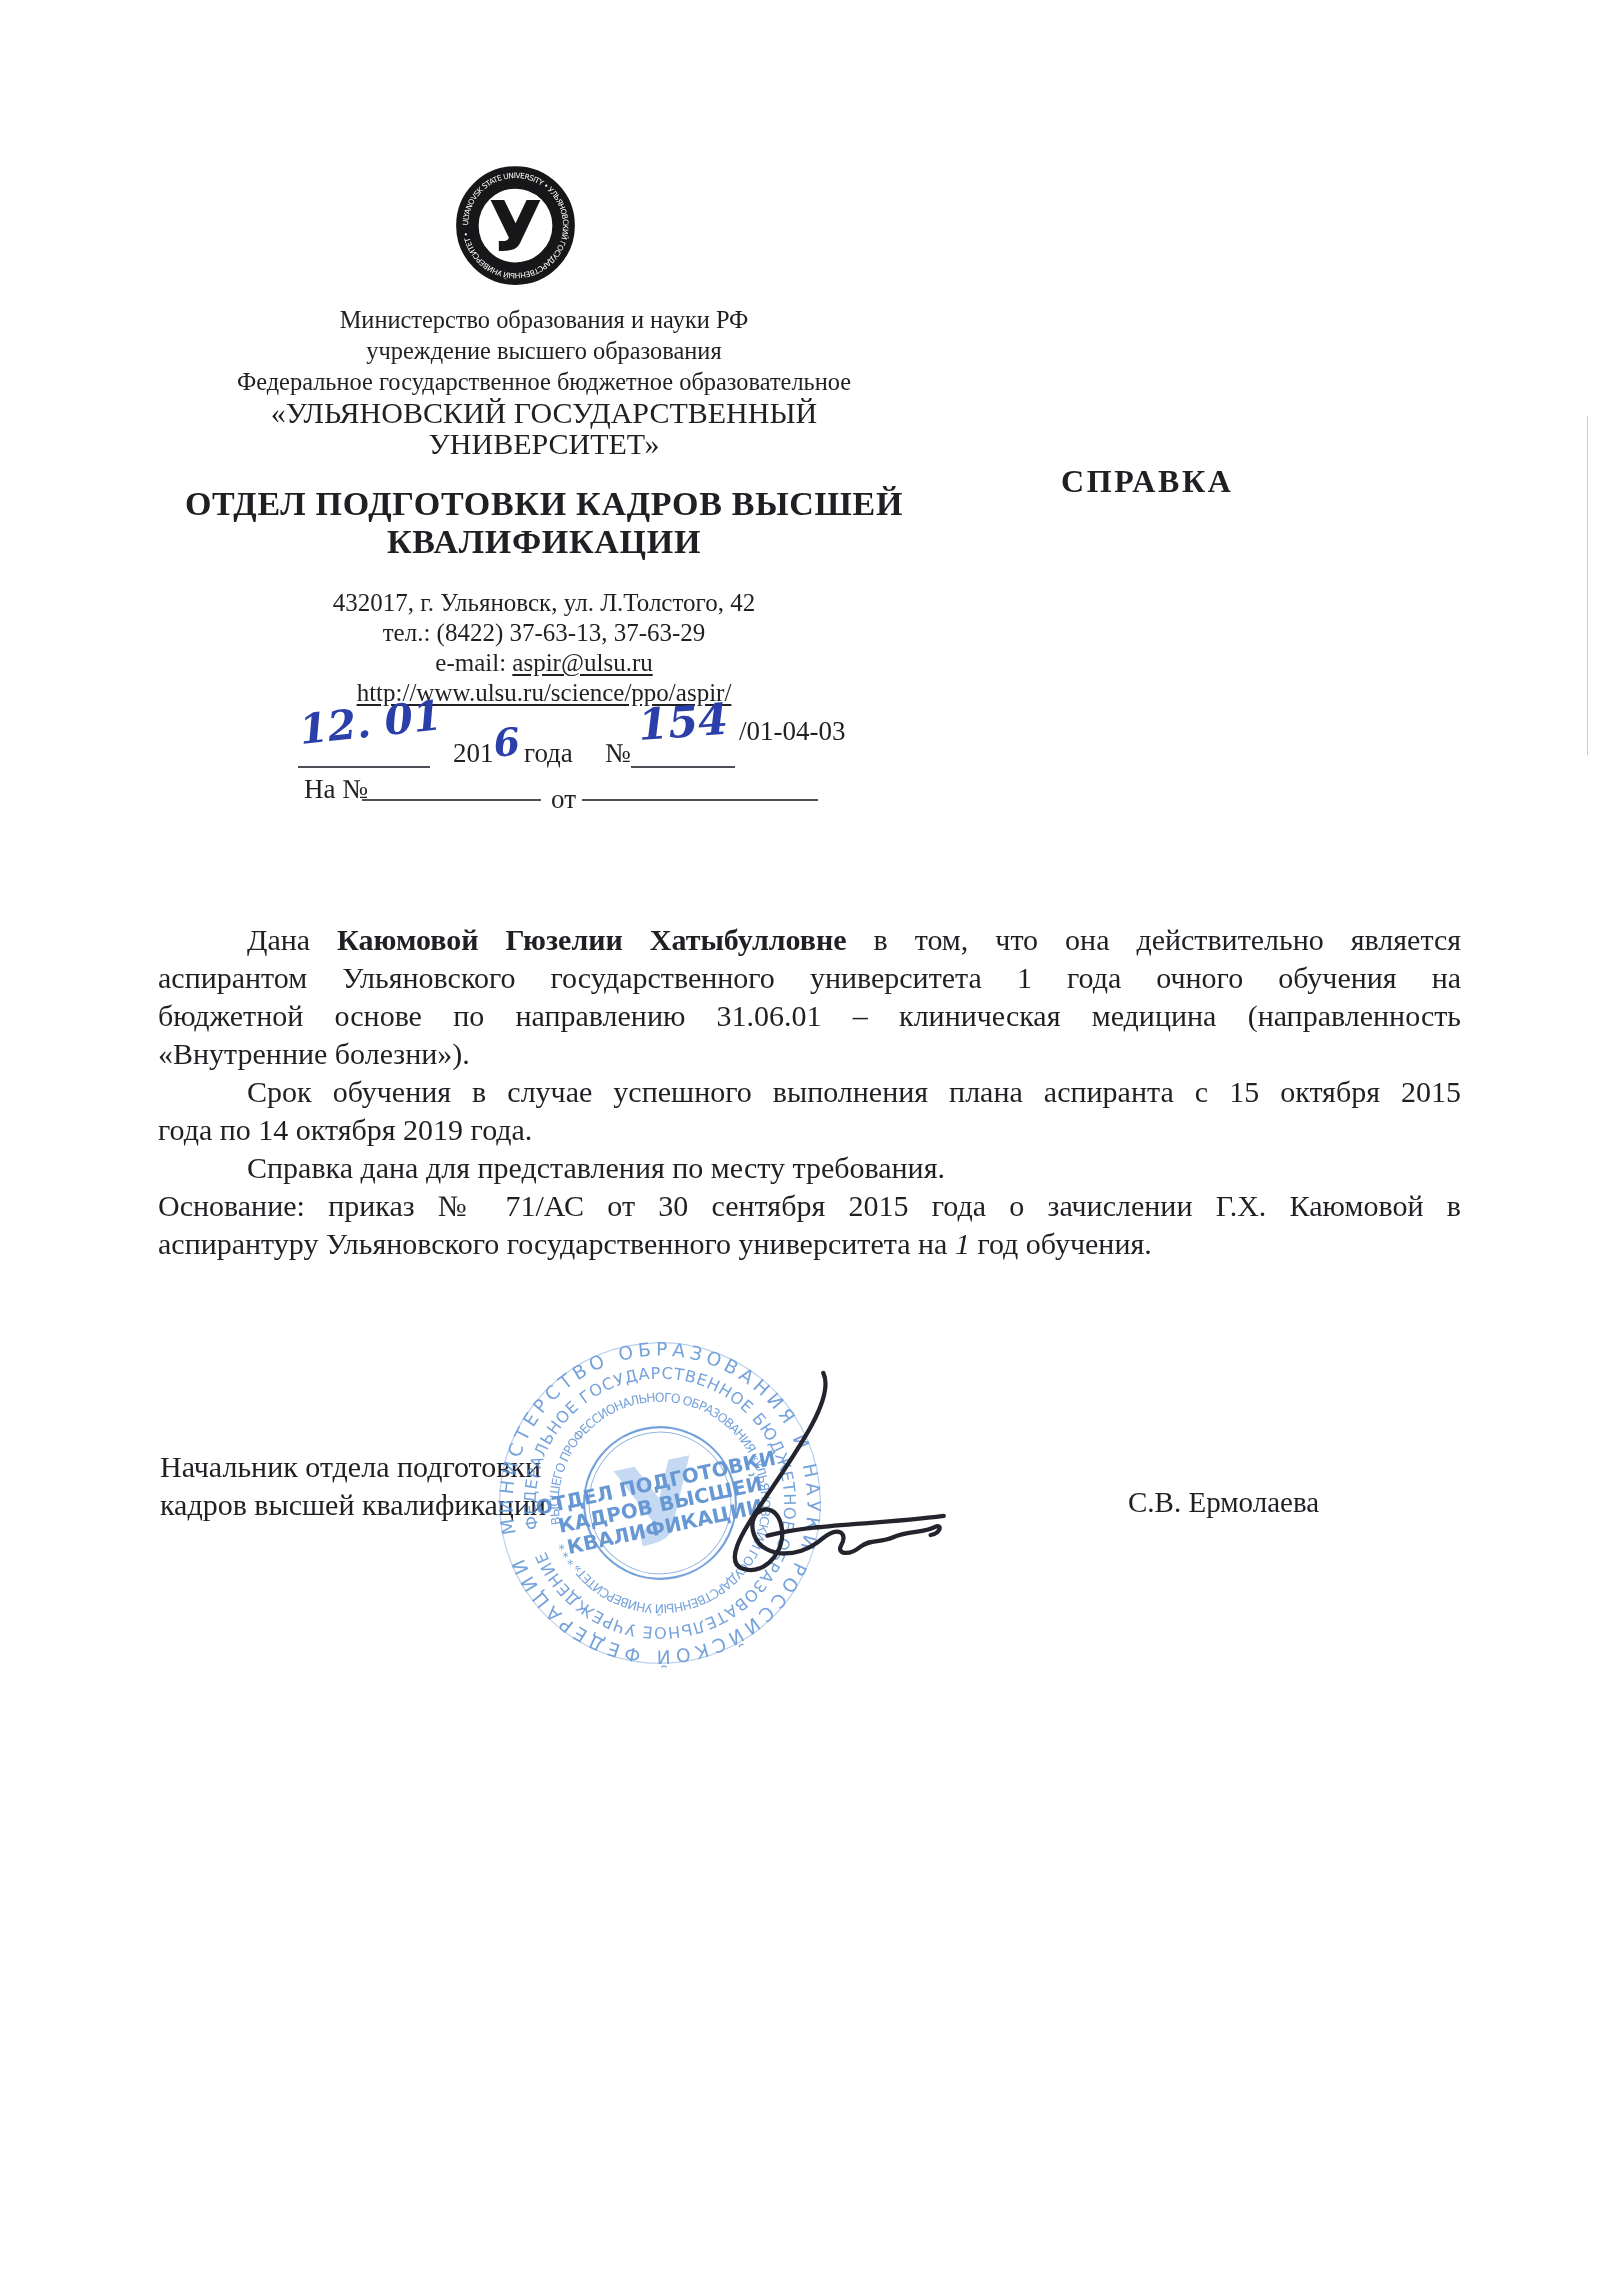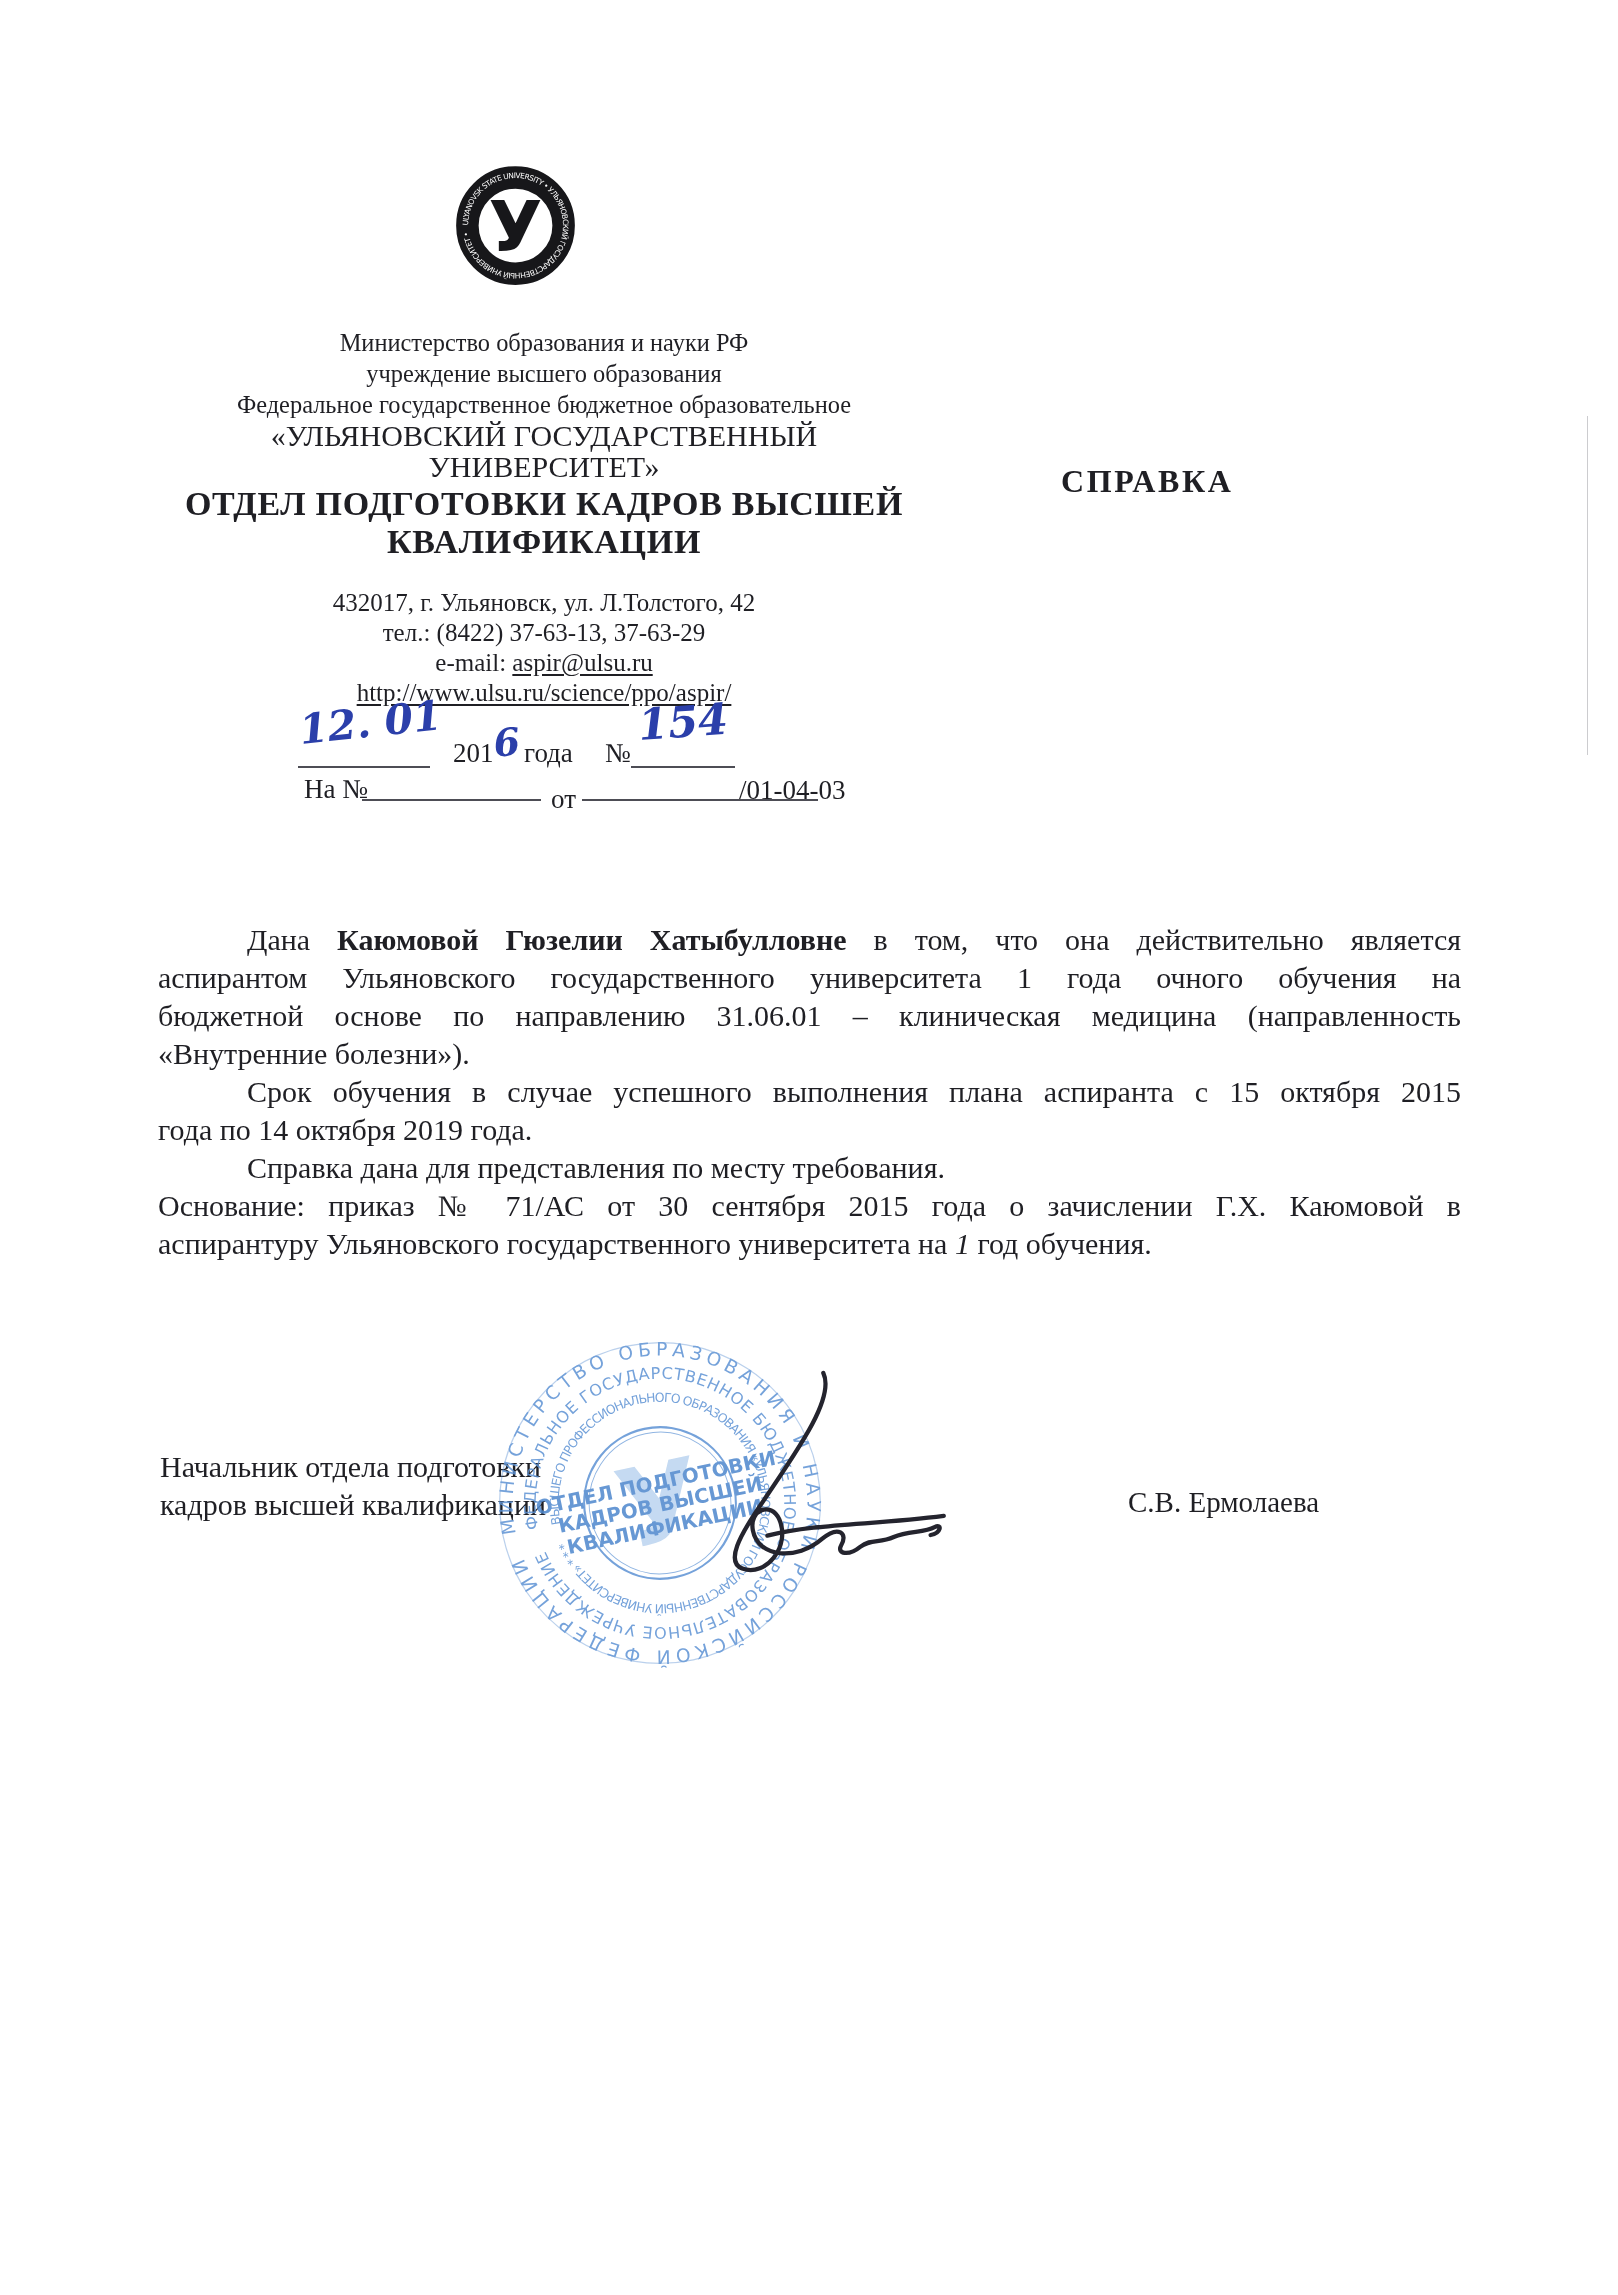--- a/index.html
+++ b/index.html
@@ -53,21 +53,21 @@
         <path id="logo-ring-path" d="M 24,100 A 76,76 0 1 1 176,100 A 76,76 0 1 1 24,100"></path>
       </defs>
       <circle cx="100" cy="100" r="77" fill="#ffffff" stroke="#17171a" stroke-width="36"></circle>
       <text fill="#ffffff" font-size="12" letter-spacing="1">
         <textPath href="#logo-ring-path" textLength="468">ULYANOVSK STATE UNIVERSITY • УЛЬЯНОВСКИЙ ГОСУДАРСТВЕННЫЙ УНИВЕРСИТЕТ •</textPath>
       </text>
       <text x="100" y="140" text-anchor="middle" font-size="112" font-weight="bold" font-family="'DejaVu Serif',serif" fill="#17171a">У</text>
     </svg>
   </div>
 
-  <div class="abs hdr" style="top:304px;margin-top:23px;">
+  <div class="abs hdr" style="top:304px;">
     <div class="hdr-line hdr-small">Министерство образования и науки РФ</div>
     <div class="hdr-line hdr-small">учреждение высшего образования</div>
     <div class="hdr-line hdr-small">Федеральное государственное бюджетное образовательное</div>
     <div class="hdr-line hdr-caps">«УЛЬЯНОВСКИЙ ГОСУДАРСТВЕННЫЙ</div>
     <div class="hdr-line hdr-caps">УНИВЕРСИТЕТ»</div>
   </div>
 
   <div class="abs dept">
     <div>ОТДЕЛ  ПОДГОТОВКИ КАДРОВ ВЫСШЕЙ</div>
     <div>КВАЛИФИКАЦИИ</div>
@@ -83,21 +83,21 @@
   <div class="abs doc-title">СПРАВКА</div>
 
   <div class="abs blank" style="left:298px;top:766px;width:132px;"></div>
   <div class="abs hand" style="left:302px;top:706px;font-size:41px;">12. 01</div>
   <div class="abs printed" style="left:453px;top:738px;">201</div>
   <div class="abs hand" style="left:496px;top:721px;font-size:38px;">6</div>
   <div class="abs printed" style="left:524px;top:738px;">года</div>
   <div class="abs printed" style="left:605px;top:738px;">№</div>
   <div class="abs hand" style="left:640px;top:700px;font-size:43px;transform:rotate(-4deg);">154</div>
   <div class="abs blank" style="left:631px;top:766px;width:104px;"></div>
-  <div class="abs printed" style="left:739px;top:775px;">/01-04-03</div>
+  <div class="abs printed" style="left:739px;top:716px;">/01-04-03</div>
 
   <div class="abs printed" style="left:304px;top:774px;">На №</div>
   <div class="abs blank" style="left:362px;top:799px;width:179px;"></div>
   <div class="abs printed" style="left:551px;top:774px;margin-top:10px;">от</div>
   <div class="abs blank" style="left:582px;top:799px;width:236px;"></div>
 
   <div class="abs body-block">
     <div class="bline jfull indent"><span>Дана </span><span class="b">Каюмовой Гюзелии Хатыбулловне</span><span> в том, что она действительно является</span></div>
     <div class="bline jfull"><span>аспирантом Ульяновского государственного университета 1 года очного обучения на</span></div>
     <div class="bline jfull"><span>бюджетной основе по направлению 31.06.01 – клиническая медицина (направленность</span></div>

